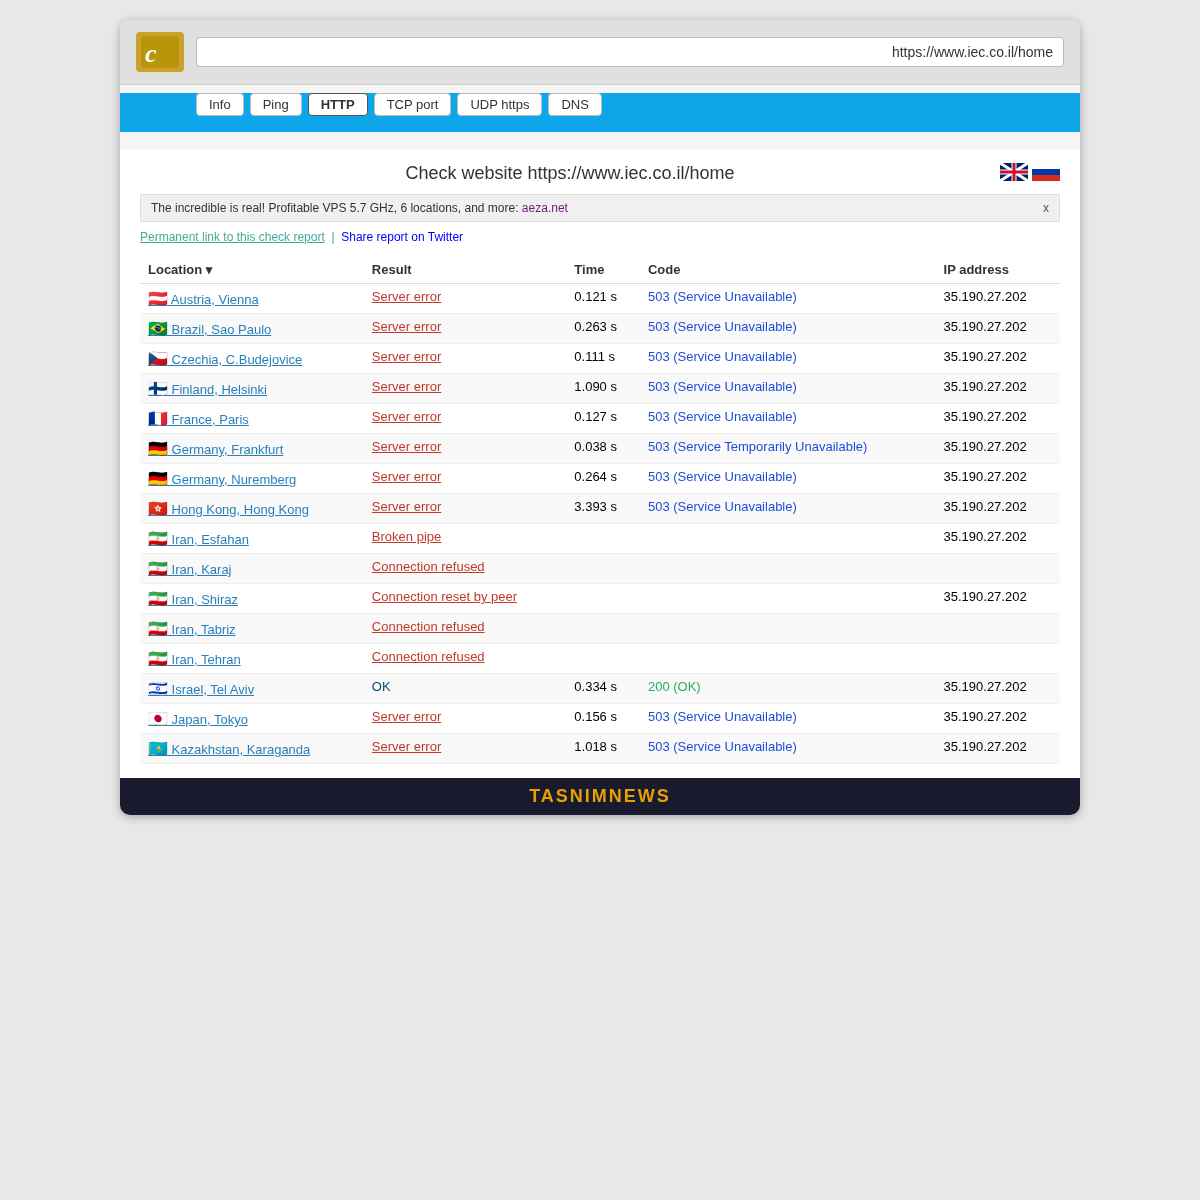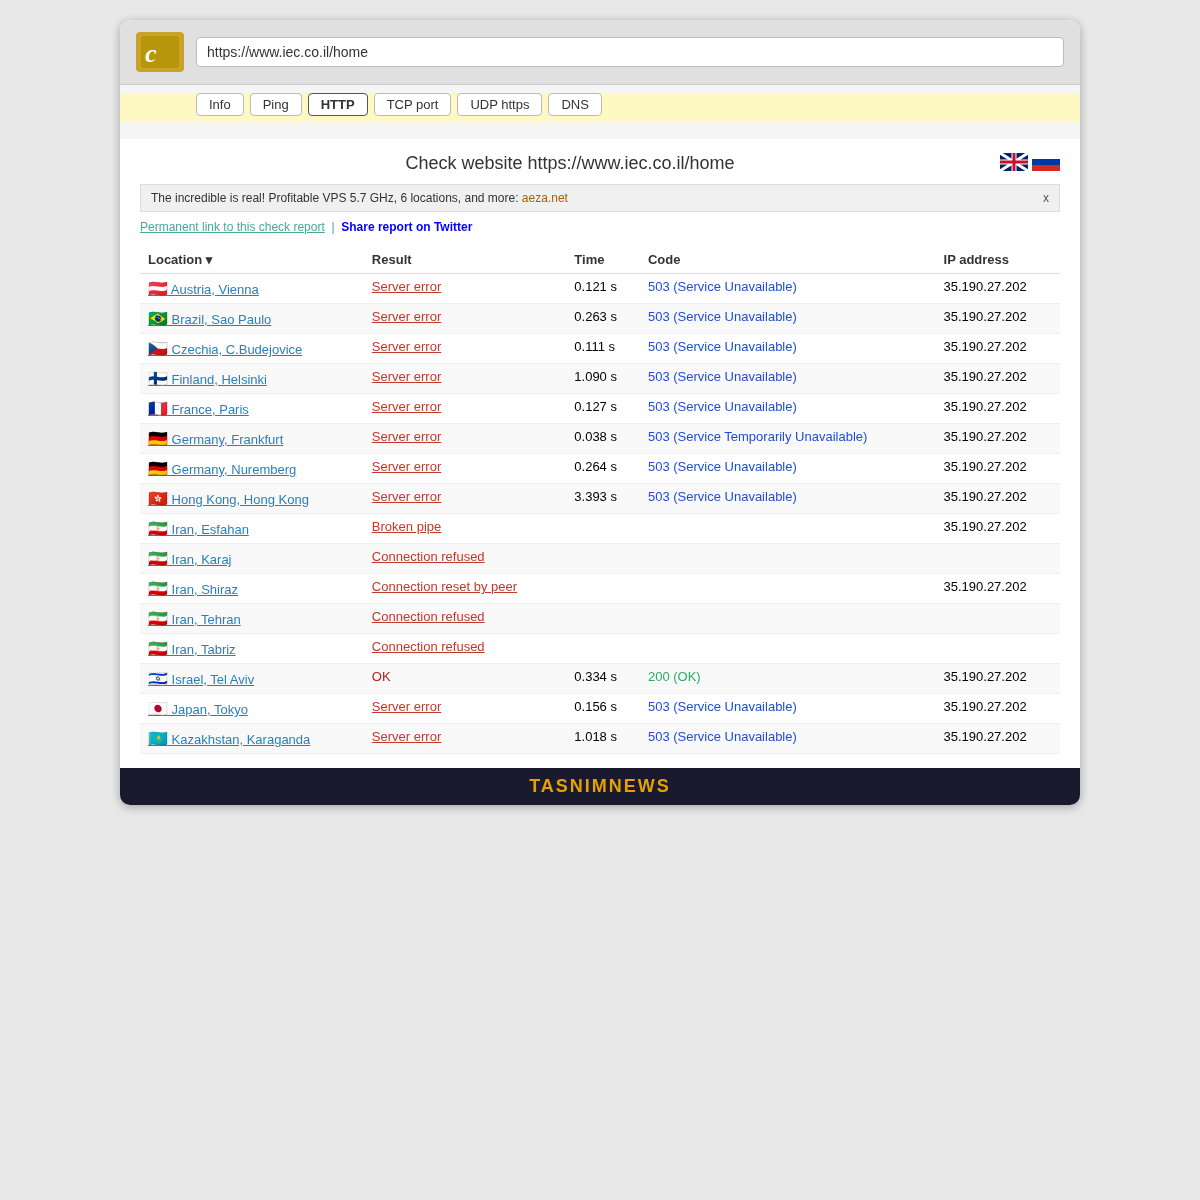--- a/index.html
+++ b/index.html
@@ -42,20 +42,21 @@
       font-style: italic;
     }
     .url-bar {
       flex: 1;
       background: white;
       border: 1px solid #bbb;
       border-radius: 4px;
       padding: 6px 10px;
       font-size: 14px;
       color: #333;
+      text-align: right;
     }
     .nav-buttons {
       display: flex;
       gap: 6px;
       margin-top: 8px;
       padding-left: 60px;
     }
     .nav-btn {
       border: 1px solid #bbb;
       background: white;
@@ -63,22 +64,22 @@
       padding: 3px 12px;
       font-size: 13px;
       cursor: pointer;
       color: #333;
     }
     .nav-btn.active {
       font-weight: bold;
       border-color: #555;
     }
     .toolbar-section {
-      background: #fef9c3;
-      padding: 0 16px 6px 16px;
+      background: #0ea5e9;
+      padding: 0 16px 16px 16px;
     }
     .content-area {
       background: white;
       padding: 14px 20px;
       margin-top: 17px;
     }
     .page-title {
       text-align: center;
       font-size: 18px;
       font-weight: normal;
@@ -94,29 +95,29 @@
       background: #f0f0f0;
       border: 1px solid #ddd;
       padding: 6px 10px;
       margin-bottom: 8px;
       font-size: 12px;
       color: #333;
       display: flex;
       justify-content: space-between;
       align-items: center;
     }
-    .ad-banner a { color: #a16207; text-decoration: none; }
+    .ad-banner a { color: #701a75; text-decoration: none; }
     .ad-close { cursor: pointer; color: #555; }
     .perm-link {
       font-size: 12px;
       color: #4a9;
       margin-bottom: 12px;
     }
     .perm-link a { color: #4a9; }
-    .perm-link span { color: blue; font-weight: bold; }
+    .perm-link span { color: blue; }
     table {
       width: 100%;
       border-collapse: collapse;
     }
     thead tr th {
       text-align: left;
       padding: 6px 8px;
       font-size: 13px;
       font-weight: bold;
       color: #333;
@@ -124,21 +125,21 @@
     }
     tbody tr td {
       padding: 5px 8px;
       font-size: 13px;
       vertical-align: top;
       border-bottom: 1px solid #f0f0f0;
     }
     tbody tr:nth-child(odd) { background: #fff; }
     tbody tr:nth-child(even) { background: #f9f9f9; }
     .result-error { color: #c0392b; text-decoration: underline; }
-    .result-ok { color: #b91c1c; }
+    .result-ok { color: #0c4a6e; }
     .code-error { color: #1d4ed8; }
     .code-ok { color: #27ae60; }
     .tasnim-banner {
       background: #1a1a2e;
       color: #e8a000;
       text-align: center;
       font-size: 18px;
       font-weight: bold;
       letter-spacing: 2px;
       padding: 8px;
@@ -323,31 +324,31 @@
       Iran, Shiraz
     </td>
     <td class="result-error">Connection reset by peer</td>
     <td></td>
     <td class="code-error"></td>
     <td>35.190.27.202</td>
   </tr>
           <tr>
     <td style="color:#2980b9; text-decoration:underline; cursor:pointer;">
       <span style="font-size:16px;">🇮🇷</span>
+      Iran, Tabriz
+    </td>
+    <td class="result-error">Connection refused</td>
+    <td></td>
+    <td class="code-error"></td>
+    <td></td>
+  </tr>
+          <tr>
+    <td style="color:#2980b9; text-decoration:underline; cursor:pointer;">
+      <span style="font-size:16px;">🇮🇷</span>
       Iran, Tehran
-    </td>
-    <td class="result-error">Connection refused</td>
-    <td></td>
-    <td class="code-error"></td>
-    <td></td>
-  </tr>
-          <tr>
-    <td style="color:#2980b9; text-decoration:underline; cursor:pointer;">
-      <span style="font-size:16px;">🇮🇷</span>
-      Iran, Tabriz
     </td>
     <td class="result-error">Connection refused</td>
     <td></td>
     <td class="code-error"></td>
     <td></td>
   </tr>
           <tr>
     <td style="color:#2980b9; text-decoration:underline; cursor:pointer;">
       <span style="font-size:16px;">🇮🇱</span>
       Israel, Tel Aviv

